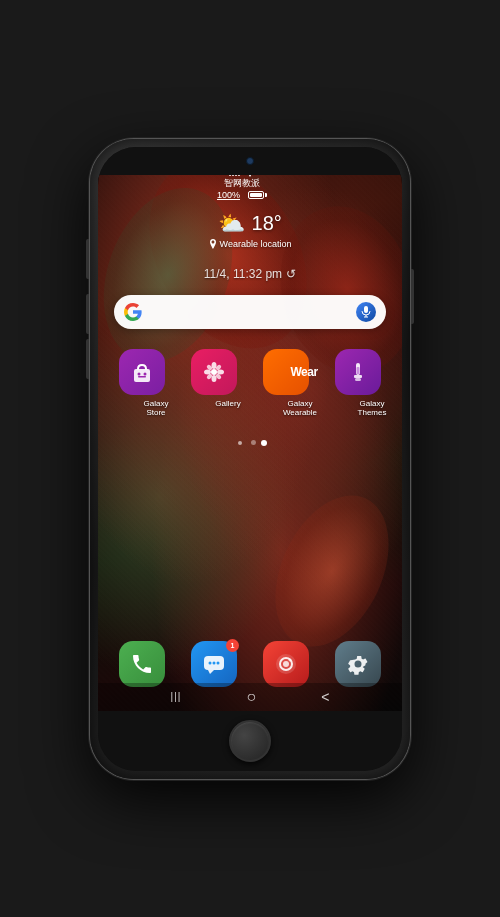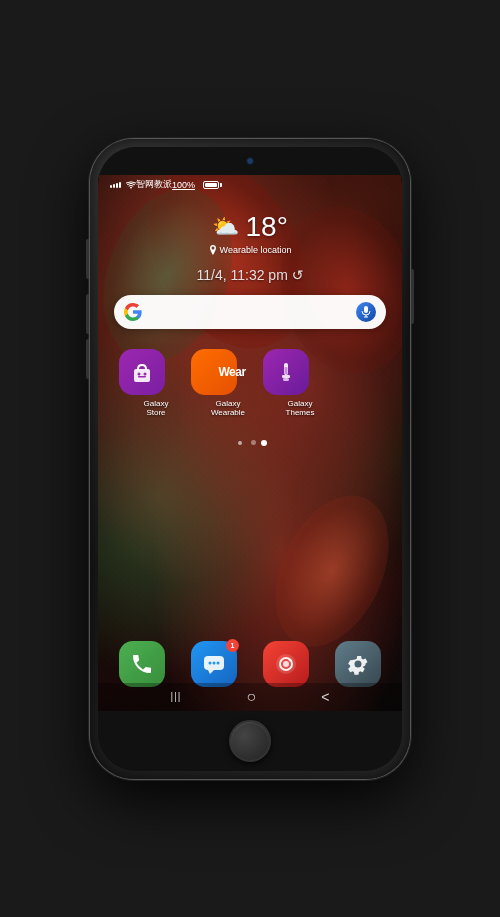--- a/index.html
+++ b/index.html
@@ -139,23 +139,24 @@
       transform: rotate(25deg);
     }
 
     
     .status-bar {
       position: absolute;
       top: 0; left: 0; right: 16px;
       height: 20px;
       display: flex;
       align-items: center;
-      justify-content: flex-start;
+      justify-content: center;
       padding: 0 12px;
       z-index: 5;
+      flex-direction: column;
     }
     .status-left {
       display: flex;
       align-items: center;
       gap: 3px;
     }
     .signal-bars {
       display: flex;
       align-items: flex-end;
       gap: 1px;
@@ -222,37 +223,37 @@
     .weather-row {
       display: flex;
       align-items: center;
       gap: 6px;
     }
     .weather-icon {
       font-size: 22px;
     }
     .weather-temp {
       color: #fff;
-      font-size: 28px;
+      font-size: 20px;
       font-weight: 300;
       text-shadow: 0 1px 3px rgba(0,0,0,0.5);
     }
     .weather-location {
       color: #fff;
       font-size: 9px;
       display: flex;
       align-items: center;
       gap: 3px;
       margin-top: 2px;
       text-shadow: 0 1px 2px rgba(0,0,0,0.5);
     }
     .weather-datetime {
       color: rgba(255,255,255,0.85);
-      font-size: 14px;
-      margin-top: 12px;
+      font-size: 12px;
+      margin-top: 18px;
       text-shadow: 0 1px 2px rgba(0,0,0,0.5);
       display: flex;
       align-items: center;
       gap: 4px;
     }
 
     
     .search-bar {
       position: absolute;
       top: 120px;
@@ -533,20 +534,36 @@
               <rect x="5" y="10" width="16" height="13" rx="2" fill="white" opacity="0.9"></rect>
               <path d="M9 10 Q9 6 13 6 Q17 6 17 10" stroke="white" stroke-width="2" fill="none" stroke-linecap="round"></path>
               <circle cx="10" cy="15" r="1.5" fill="#9c27b0"></circle>
               <circle cx="16" cy="15" r="1.5" fill="#9c27b0"></circle>
               <rect x="9" y="17" width="8" height="1.5" rx="0.7" fill="#9c27b0"></rect>
             </svg>
           </div>
           <span class="app-label">Galaxy<br>Store</span>
         </div>
 
+        <div class="app-item">
+          <div class="app-icon icon-gallery">
+            <svg width="26" height="26" viewBox="0 0 26 26">
+              <circle cx="13" cy="13" r="3" fill="white"></circle>
+              <ellipse cx="13" cy="6.5" rx="2.5" ry="3.5" fill="white" opacity="0.85"></ellipse>
+              <ellipse cx="13" cy="19.5" rx="2.5" ry="3.5" fill="white" opacity="0.85"></ellipse>
+              <ellipse cx="6.5" cy="13" rx="3.5" ry="2.5" fill="white" opacity="0.85"></ellipse>
+              <ellipse cx="19.5" cy="13" rx="3.5" ry="2.5" fill="white" opacity="0.85"></ellipse>
+              <ellipse cx="8.5" cy="8.5" rx="2" ry="3" fill="white" opacity="0.75" transform="rotate(-45 8.5 8.5)"></ellipse>
+              <ellipse cx="17.5" cy="8.5" rx="2" ry="3" fill="white" opacity="0.75" transform="rotate(45 17.5 8.5)"></ellipse>
+              <ellipse cx="8.5" cy="17.5" rx="2" ry="3" fill="white" opacity="0.75" transform="rotate(45 8.5 17.5)"></ellipse>
+              <ellipse cx="17.5" cy="17.5" rx="2" ry="3" fill="white" opacity="0.75" transform="rotate(-45 17.5 17.5)"></ellipse>
+            </svg>
+          </div>
+          <span class="app-label">Gallery</span>
+        </div>
 
         <div class="app-item">
           <div class="app-icon icon-wearable" style="display:flex;align-items:center;justify-content:center;">
             <span style="color:white;font-size:12px;font-weight:700;letter-spacing:-0.5px;">Wear</span>
           </div>
           <span class="app-label">Galaxy<br>Wearable</span>
         </div>
 
         <div class="app-item">
           <div class="app-icon icon-themes">

